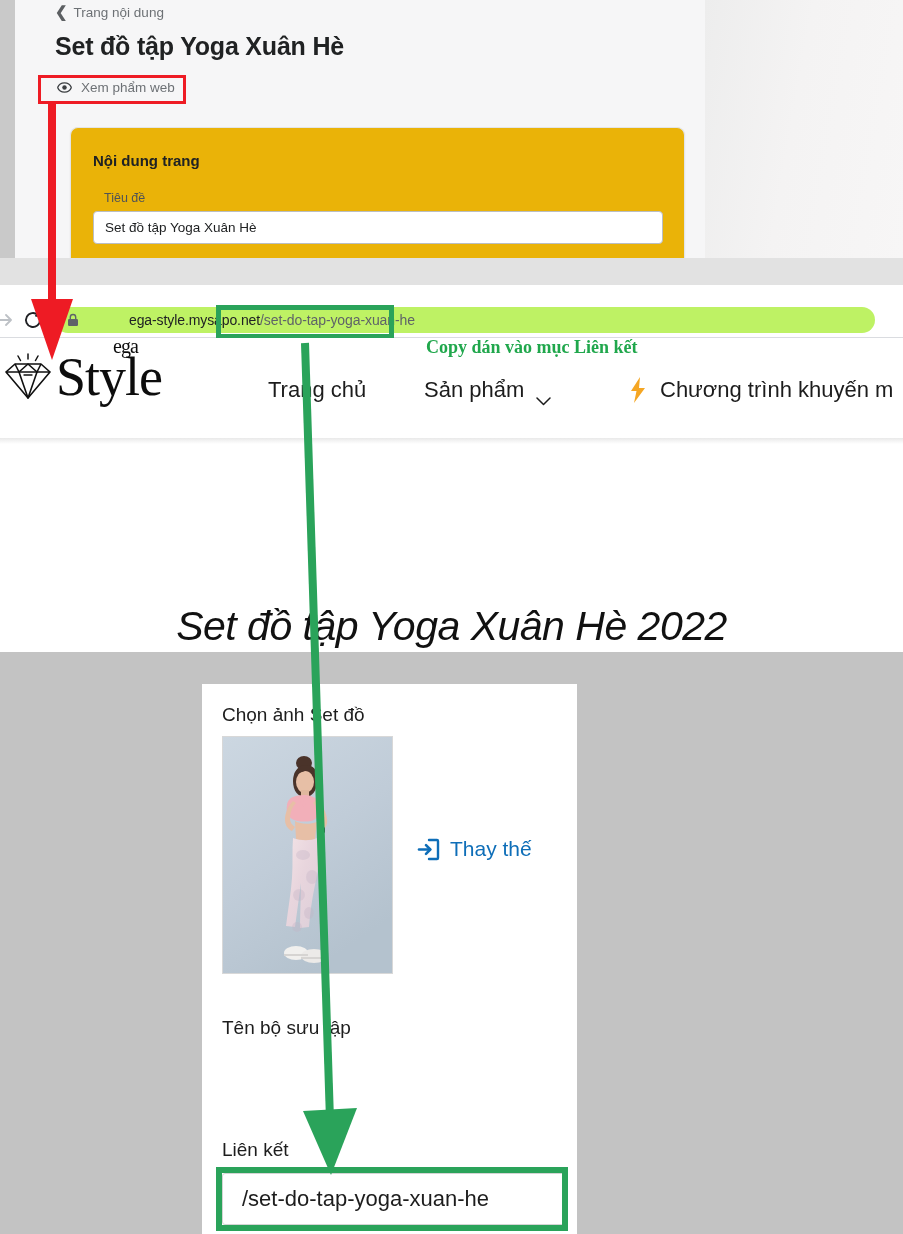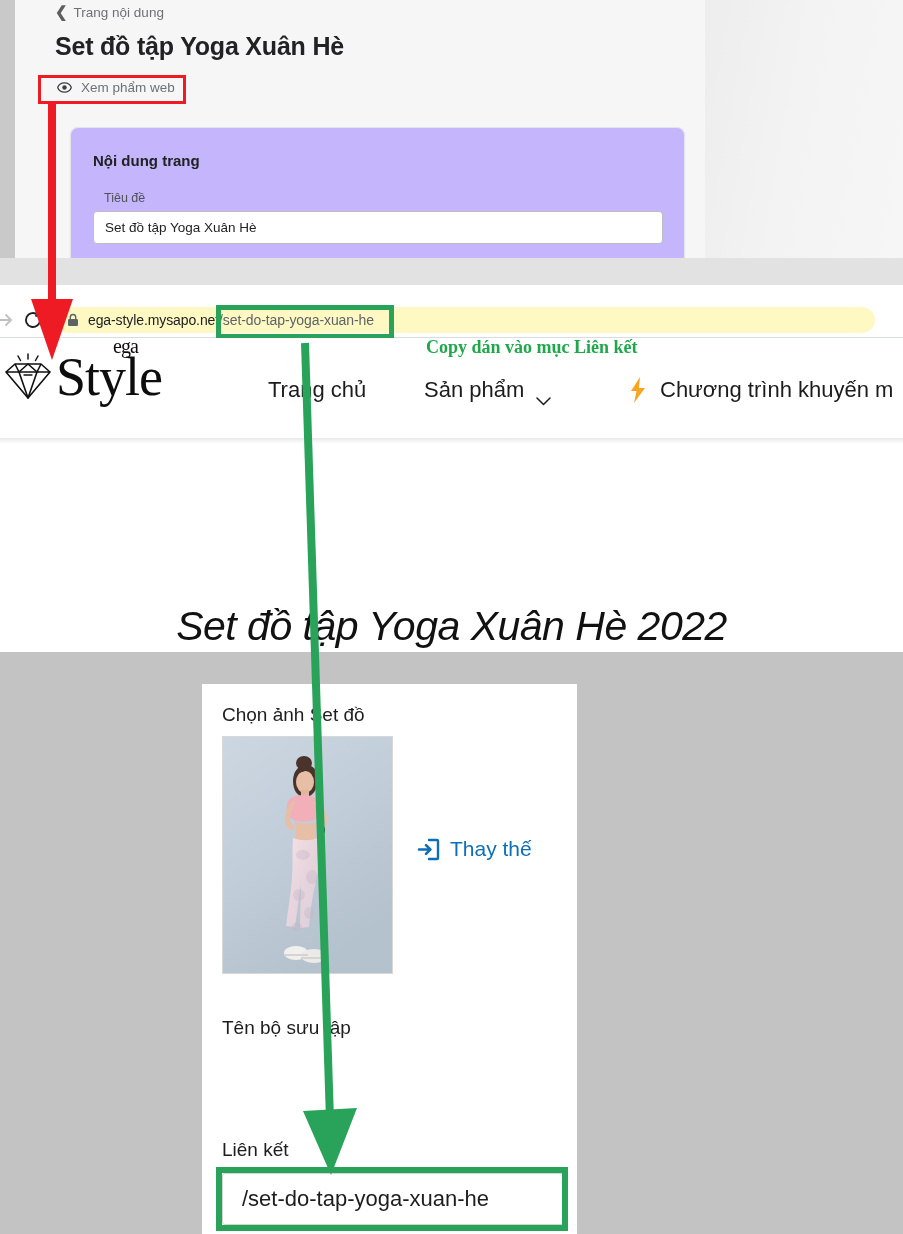--- a/index.html
+++ b/index.html
@@ -81,21 +81,21 @@
     width: 148px; height: 29px;
     border: 3.5px solid #ee1b24;
     box-sizing: border-box;
   }
 
   
   #admin-card {
     position: absolute;
     left: 70px; top: 127px;
     width: 615px; height: 131px;
-    background: #c4b5fd;
+    background: #eab308;
     border-radius: 8px 8px 0 0;
     border: 1px solid #e3e5e7;
     border-bottom: none;
     box-shadow: 0 1px 2px rgba(0,0,0,.07);
     box-sizing: border-box;
     overflow: hidden;
   }
   #card-section-title {
     position: absolute; left: 22px; top: 24px;
     font-size: 15px; font-weight: 700; color: #202223;
@@ -143,26 +143,27 @@
   }
   #reload-btn {
     position: absolute; left: 22px; top: 309px;
     width: 22px; height: 22px;
     cursor: pointer;
   }
   #omnibox {
     position: absolute;
     left: 55px; top: 307px;
     width: 820px; height: 26px;
-    background: #fef9c3;
+    background: #bef264;
     border-radius: 13px;
     display: flex; align-items: center;
     padding-left: 12px;
     box-sizing: border-box;
     cursor: text;
+    gap: 41px;
   }
   #lock-icon { width: 12px; height: 14px; margin-right: 9px; flex: none; }
   #url-text {
     font-size: 14px;
     color: #202124;
     white-space: nowrap;
     letter-spacing: -0.1px;
   }
   #url-text .path { color: #5f6368; }
 

